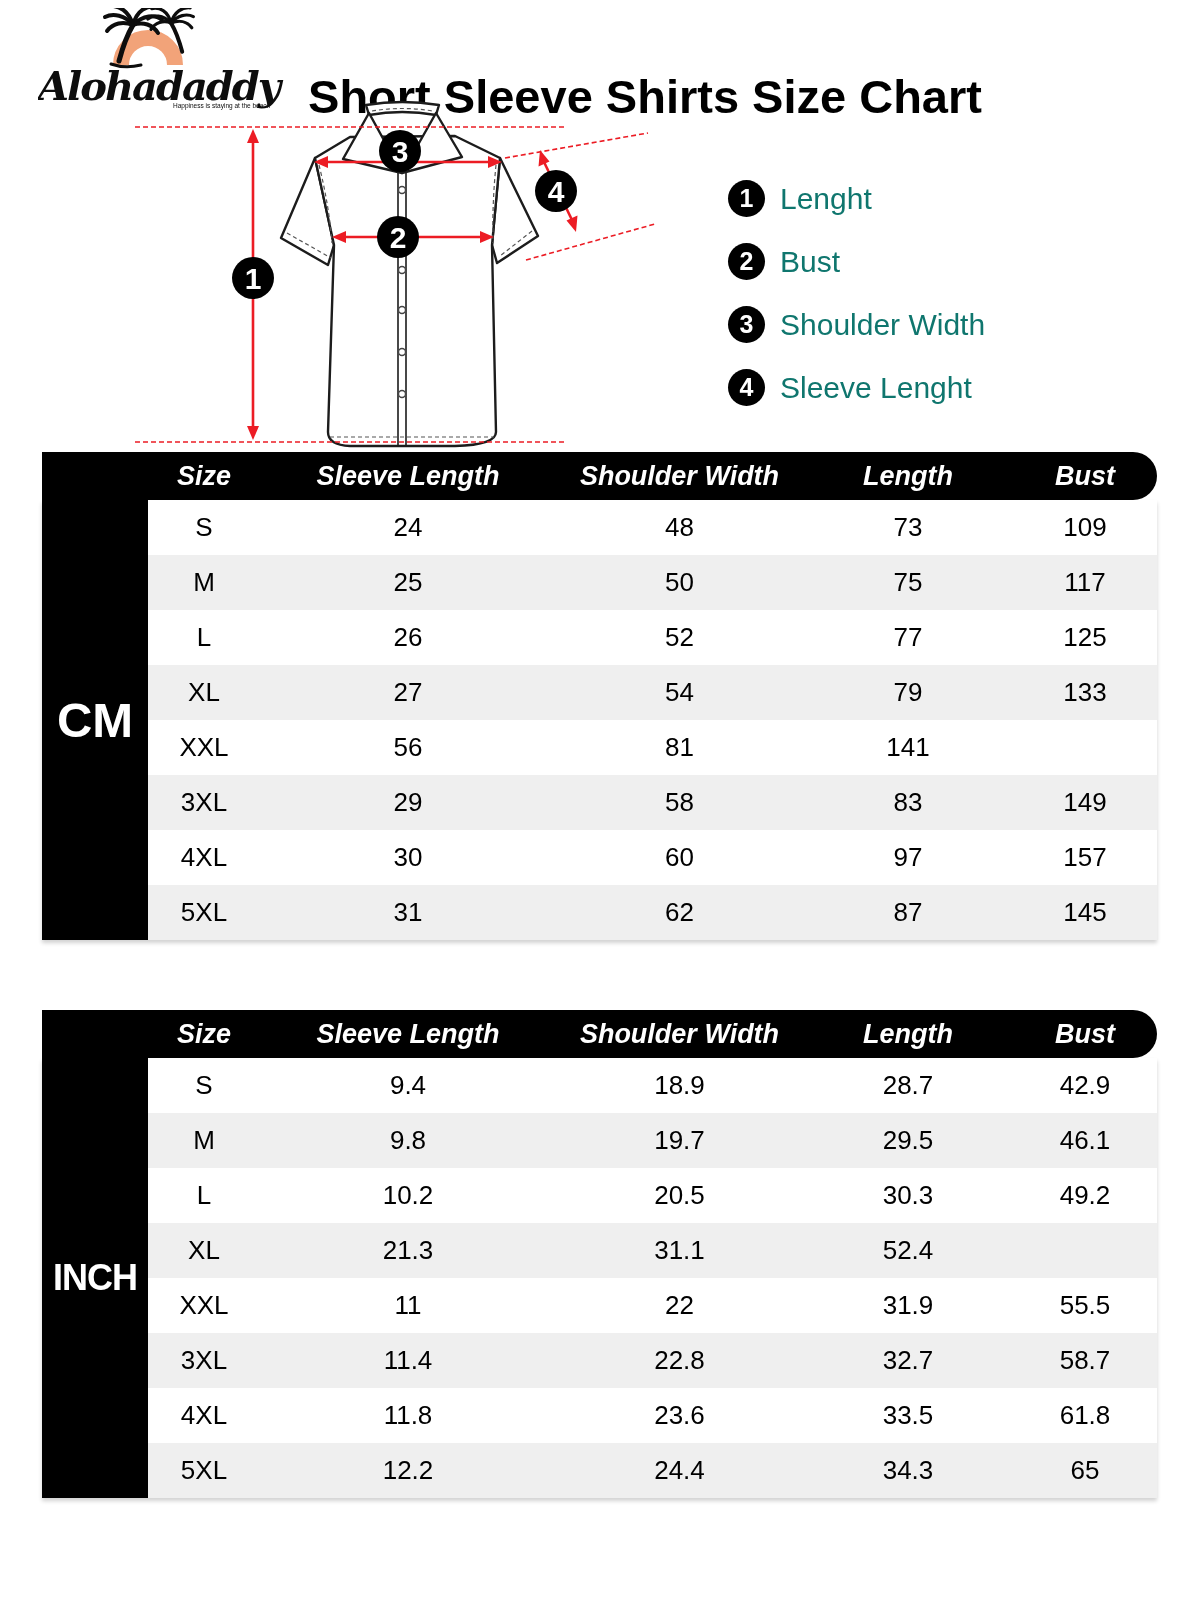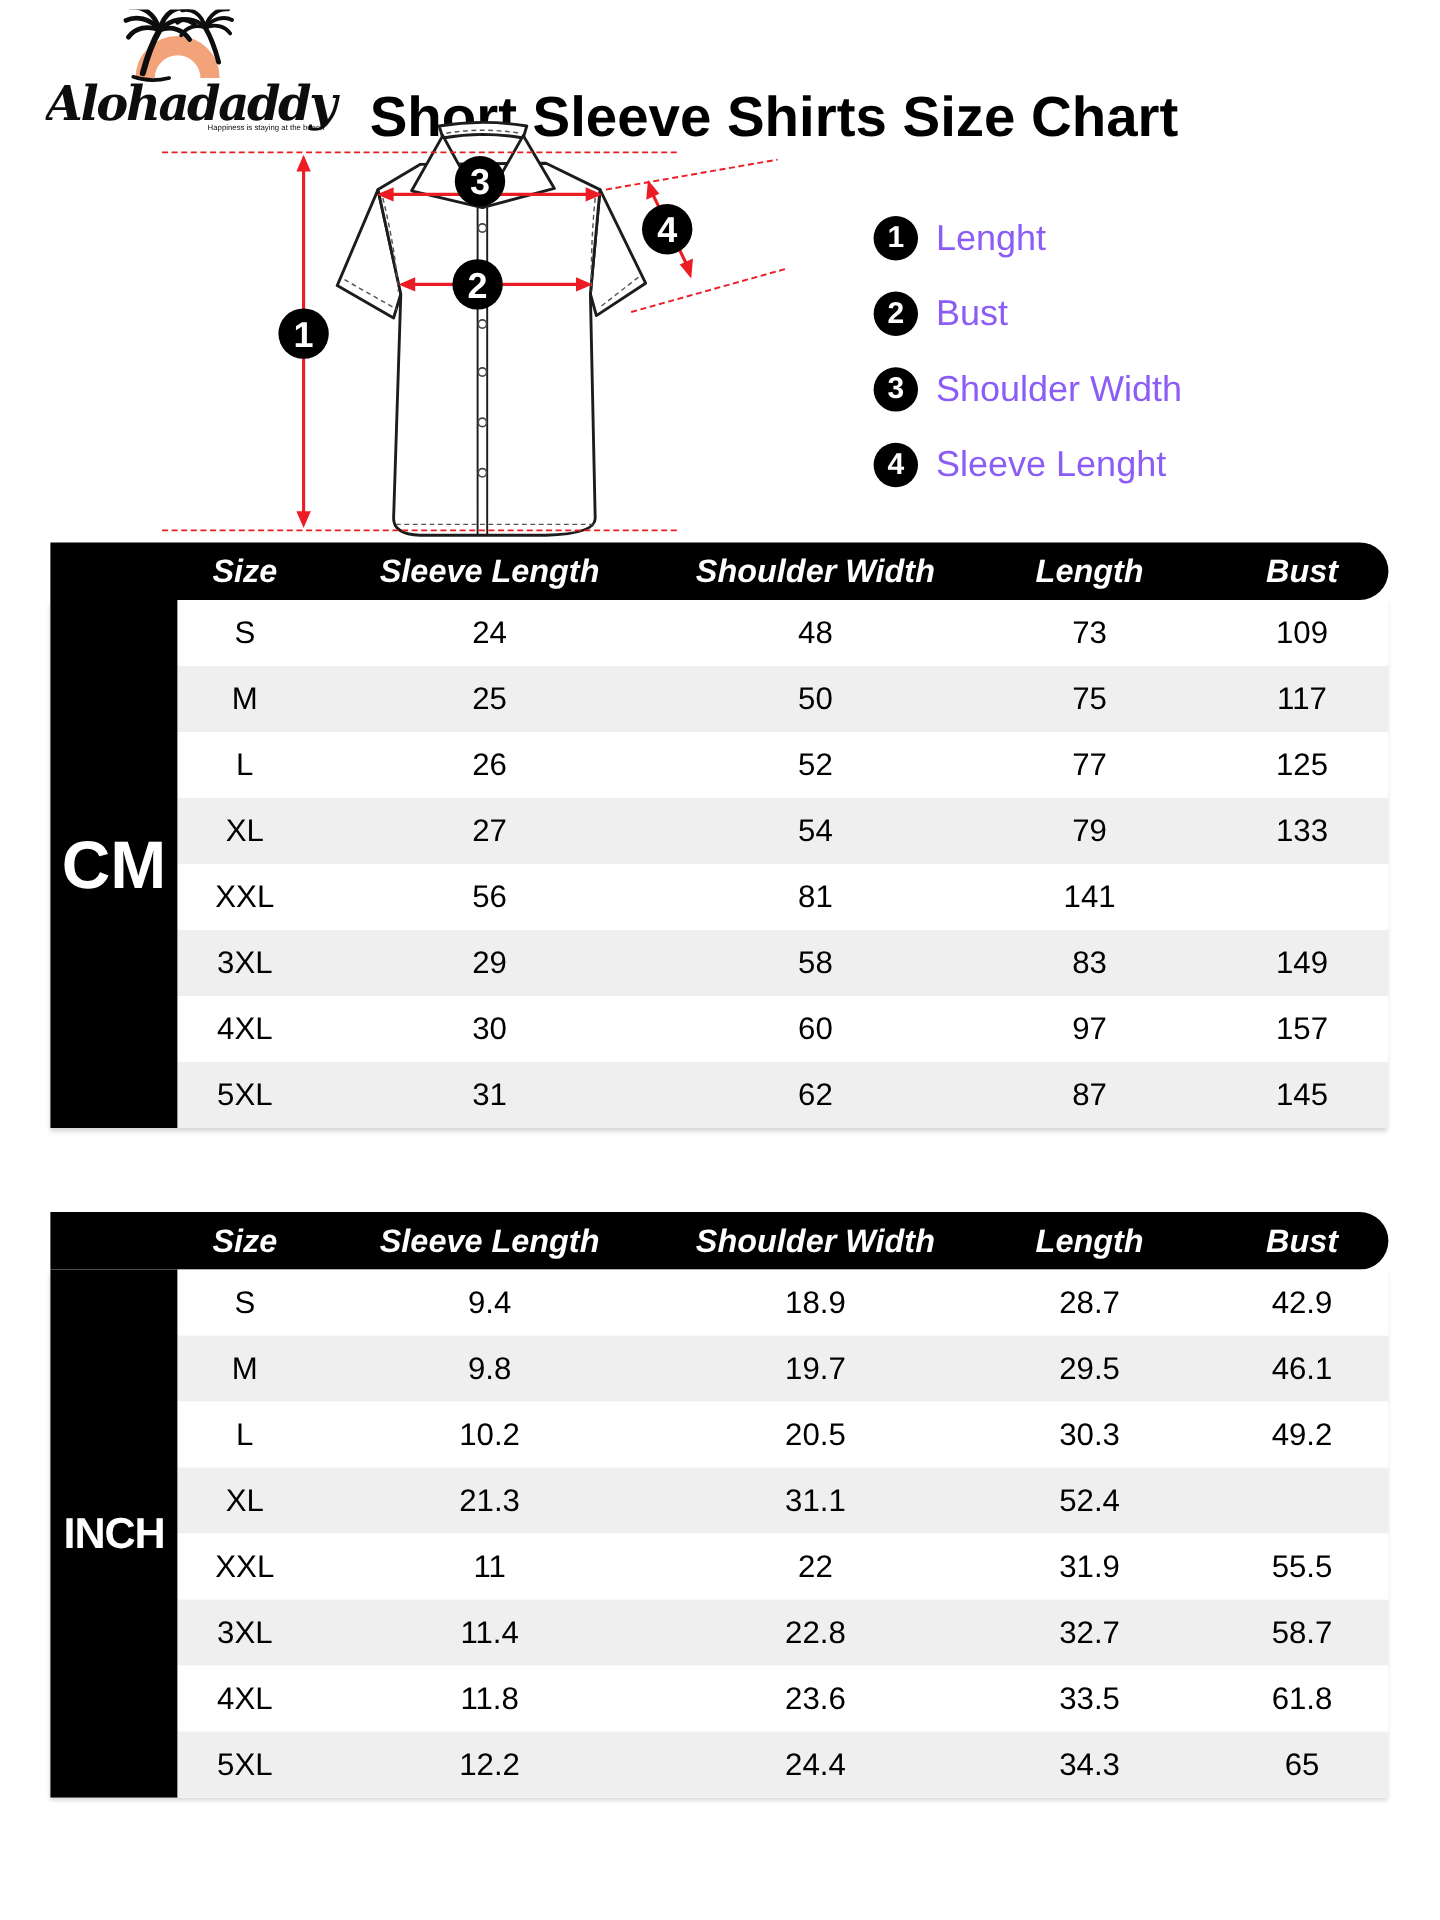--- a/index.html
+++ b/index.html
@@ -14,34 +14,34 @@
          font-size:47px;font-weight:bold;letter-spacing:0px;}
 
   
   .diagram{position:absolute;left:110px;top:85px;width:600px;height:372px;}
 
   
   .legend{position:absolute;left:728px;top:180px;display:flex;flex-direction:column;gap:26px;}
   .legend-item{display:flex;align-items:center;gap:15px;height:37px;}
   .legend-num{width:37px;height:37px;border-radius:50%;background:#000;color:#fff;
               font-weight:bold;font-size:25px;display:flex;align-items:center;justify-content:center;}
-  .legend-label{font-size:30px;color:#8b5cf6;}
+  .legend-label{font-size:30px;color:#0f766e;}
 
   
   .size-table{position:absolute;left:42px;width:1115px;}
   .size-table.cm{top:452px;}
   .size-table.inch{top:1010px;}
   .thead{display:grid;grid-template-columns:106px 112px 296px 247px 210px 144px;
          height:48px;background:#000;color:#fff;border-radius:0 24px 24px 0;
          align-items:center;font-weight:bold;font-size:27px;font-style:italic;}
   .th{text-align:center;}
   .tbody{display:flex;box-shadow:0 3px 4px rgba(0,0,0,0.18);}
   .unit-cell{width:106px;background:#000;color:#fff;font-weight:bold;
              display:flex;align-items:center;justify-content:center;}
-  .cm .unit-cell{font-size:56px;}
+  .cm .unit-cell{font-size:49px;}
   .inch .unit-cell{font-size:36px;letter-spacing:-1px;}
   .rows{flex:1;}
   .row{display:grid;grid-template-columns:112px 296px 247px 210px 144px;height:55px;
        align-items:center;text-align:center;font-size:26px;background:#fff;}
   .rows div.row:nth-of-type(even){background:#efefef;}
 
   
   .notes{position:absolute;left:0;top:1532px;width:1200px;text-align:center;font-size:25px;color:#000;}
 </style>
 </head>

